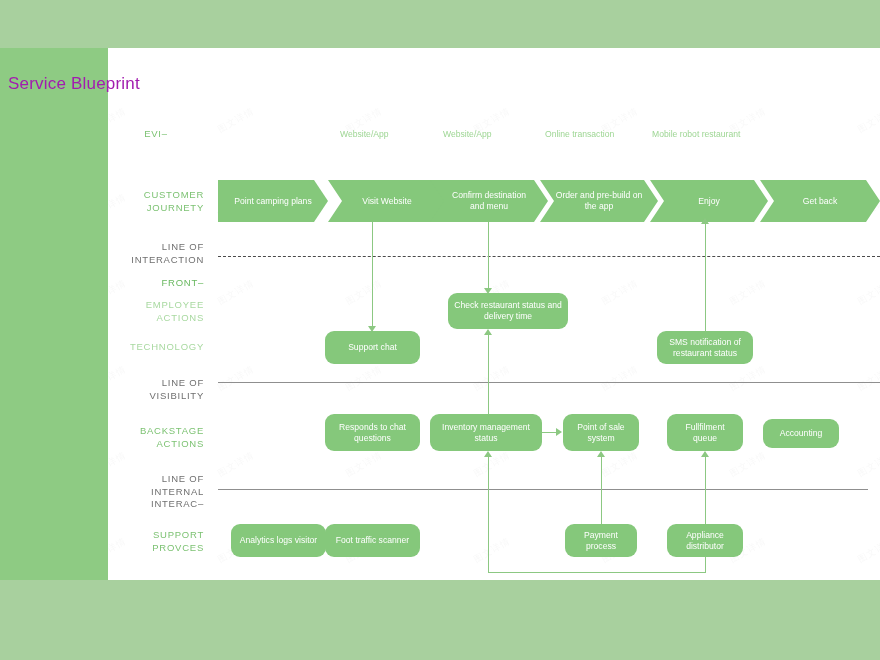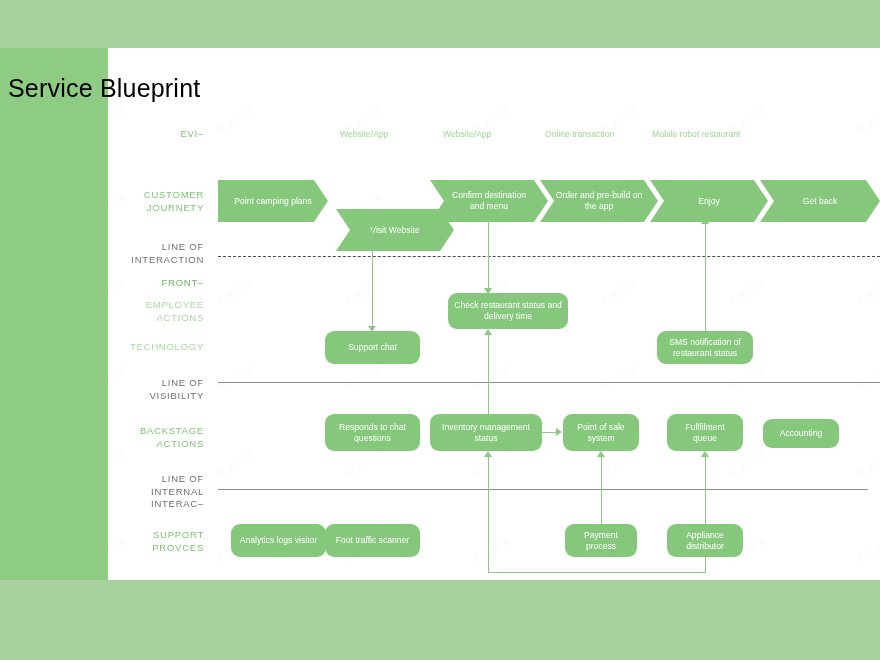--- a/index.html
+++ b/index.html
@@ -15,21 +15,21 @@
   #card{position:absolute;left:108px;top:48px;width:772px;height:532px;background:#ffffff;}
 
   
   #watermarks{position:absolute;left:108px;top:48px;width:772px;height:532px;overflow:hidden;pointer-events:none;}
   .wm{position:absolute;font-size:9px;color:rgba(120,120,120,.055);
       transform:rotate(-30deg);white-space:nowrap;letter-spacing:1px;}
 
   
   #title{
     position:absolute;left:8px;top:74px;
-    font-size:25px;color:#000000;letter-spacing:.2px;
+    font-size:17px;color:#a21caf;letter-spacing:.2px;
     white-space:nowrap;z-index:6;
   }
   .lblbox{position:absolute;width:96px;text-align:right;
           font-size:9.5px;line-height:12.5px;letter-spacing:.75px;}
   .lbl-green{color:#7cc272;}
   .lbl-green-dk{color:#69b860;}
   .lbl-green-lt{color:#a8d9a0;}
   .lbl-gray{color:#6f6f6f;}
 
   
@@ -118,42 +118,42 @@
     <span class="wm" style="left: 108px; top: 496px;">图文详情</span>
     <span class="wm" style="left: 236px; top: 496px;">图文详情</span>
     <span class="wm" style="left: 364px; top: 496px;">图文详情</span>
     <span class="wm" style="left: 492px; top: 496px;">图文详情</span>
     <span class="wm" style="left: 620px; top: 496px;">图文详情</span>
     <span class="wm" style="left: 748px; top: 496px;">图文详情</span>
   </div>
 
 <div id="title">Service Blueprint</div>
 
-<div class="lblbox lbl-green" style="left:108px;top:128px;"><span>EVI–</span></div>
+<div class="lblbox lbl-green" style="left:108px;top:128px;text-align:center;"><span>EVI–</span></div>
 <div class="lblbox lbl-green" style="left:108px;top:189px;">CUSTOMER<br>JOURNETY</div>
 <div class="lblbox lbl-gray" style="left:108px;top:241px;">LINE OF<br>INTERACTION</div>
 <div class="lblbox lbl-green-dk" style="left:108px;top:277px;"><span>FRONT–</span></div>
 <div class="lblbox lbl-green-lt" style="left:108px;top:299px;">EMPLOYEE<br>ACTIONS</div>
 <div class="lblbox lbl-green-lt" style="left:108px;top:341px;"><span>TECHNOLOGY</span></div>
 <div class="lblbox lbl-gray" style="left:108px;top:377px;">LINE OF<br>VISIBILITY</div>
 <div class="lblbox lbl-green" style="left:108px;top:417px;margin-top:8px;">BACKSTAGE<br>ACTIONS</div>
 <div class="lblbox lbl-gray" style="left:108px;top:473px;">LINE OF<br>INTERNAL<br>INTERAC–</div>
 <div class="lblbox lbl-green" style="left:108px;top:529px;">SUPPORT<br>PROVCES</div>
 
 <div class="hline dotted" style="left:218px;top:256px;width:662px;"></div>
 <div class="hline" style="left:218px;top:382px;width:662px;"></div>
 <div class="hline" style="left:218px;top:489px;width:650px;"></div>
 
 <div class="evi" style="left:340px;top:129px;">Website/App</div>
 <div class="evi" style="left:443px;top:129px;">Website/App</div>
 <div class="evi" style="left:545px;top:129px;">Online transaction</div>
 <div class="evi" style="left:652px;top:129px;">Mobile robot restaurant</div>
 
 <div class="chev first" style="left:218px;top:180px;width:110px;">Point camping plans</div>
-<div class="chev" style="left:336px;top:180px;width:118px;margin-top:29px;">Visit Website</div>
+<div class="chev" style="left:328px;top:180px;width:118px;">Visit Website</div>
 <div class="chev" style="left:430px;top:180px;width:118px;">Confirm destination and menu</div>
 <div class="chev" style="left:540px;top:180px;width:118px;">Order and pre-build on the app</div>
 <div class="chev" style="left:650px;top:180px;width:118px;">Enjoy</div>
 <div class="chev" style="left:760px;top:180px;width:120px;">Get back</div>
 
 <div class="vline" style="left:372px;top:222px;height:104px;"></div>
 <div class="arrow-d" style="left:368px;top:326px;"></div>
 
 <div class="vline" style="left:488px;top:222px;height:66px;"></div>
 <div class="arrow-d" style="left:484px;top:288px;"></div>

